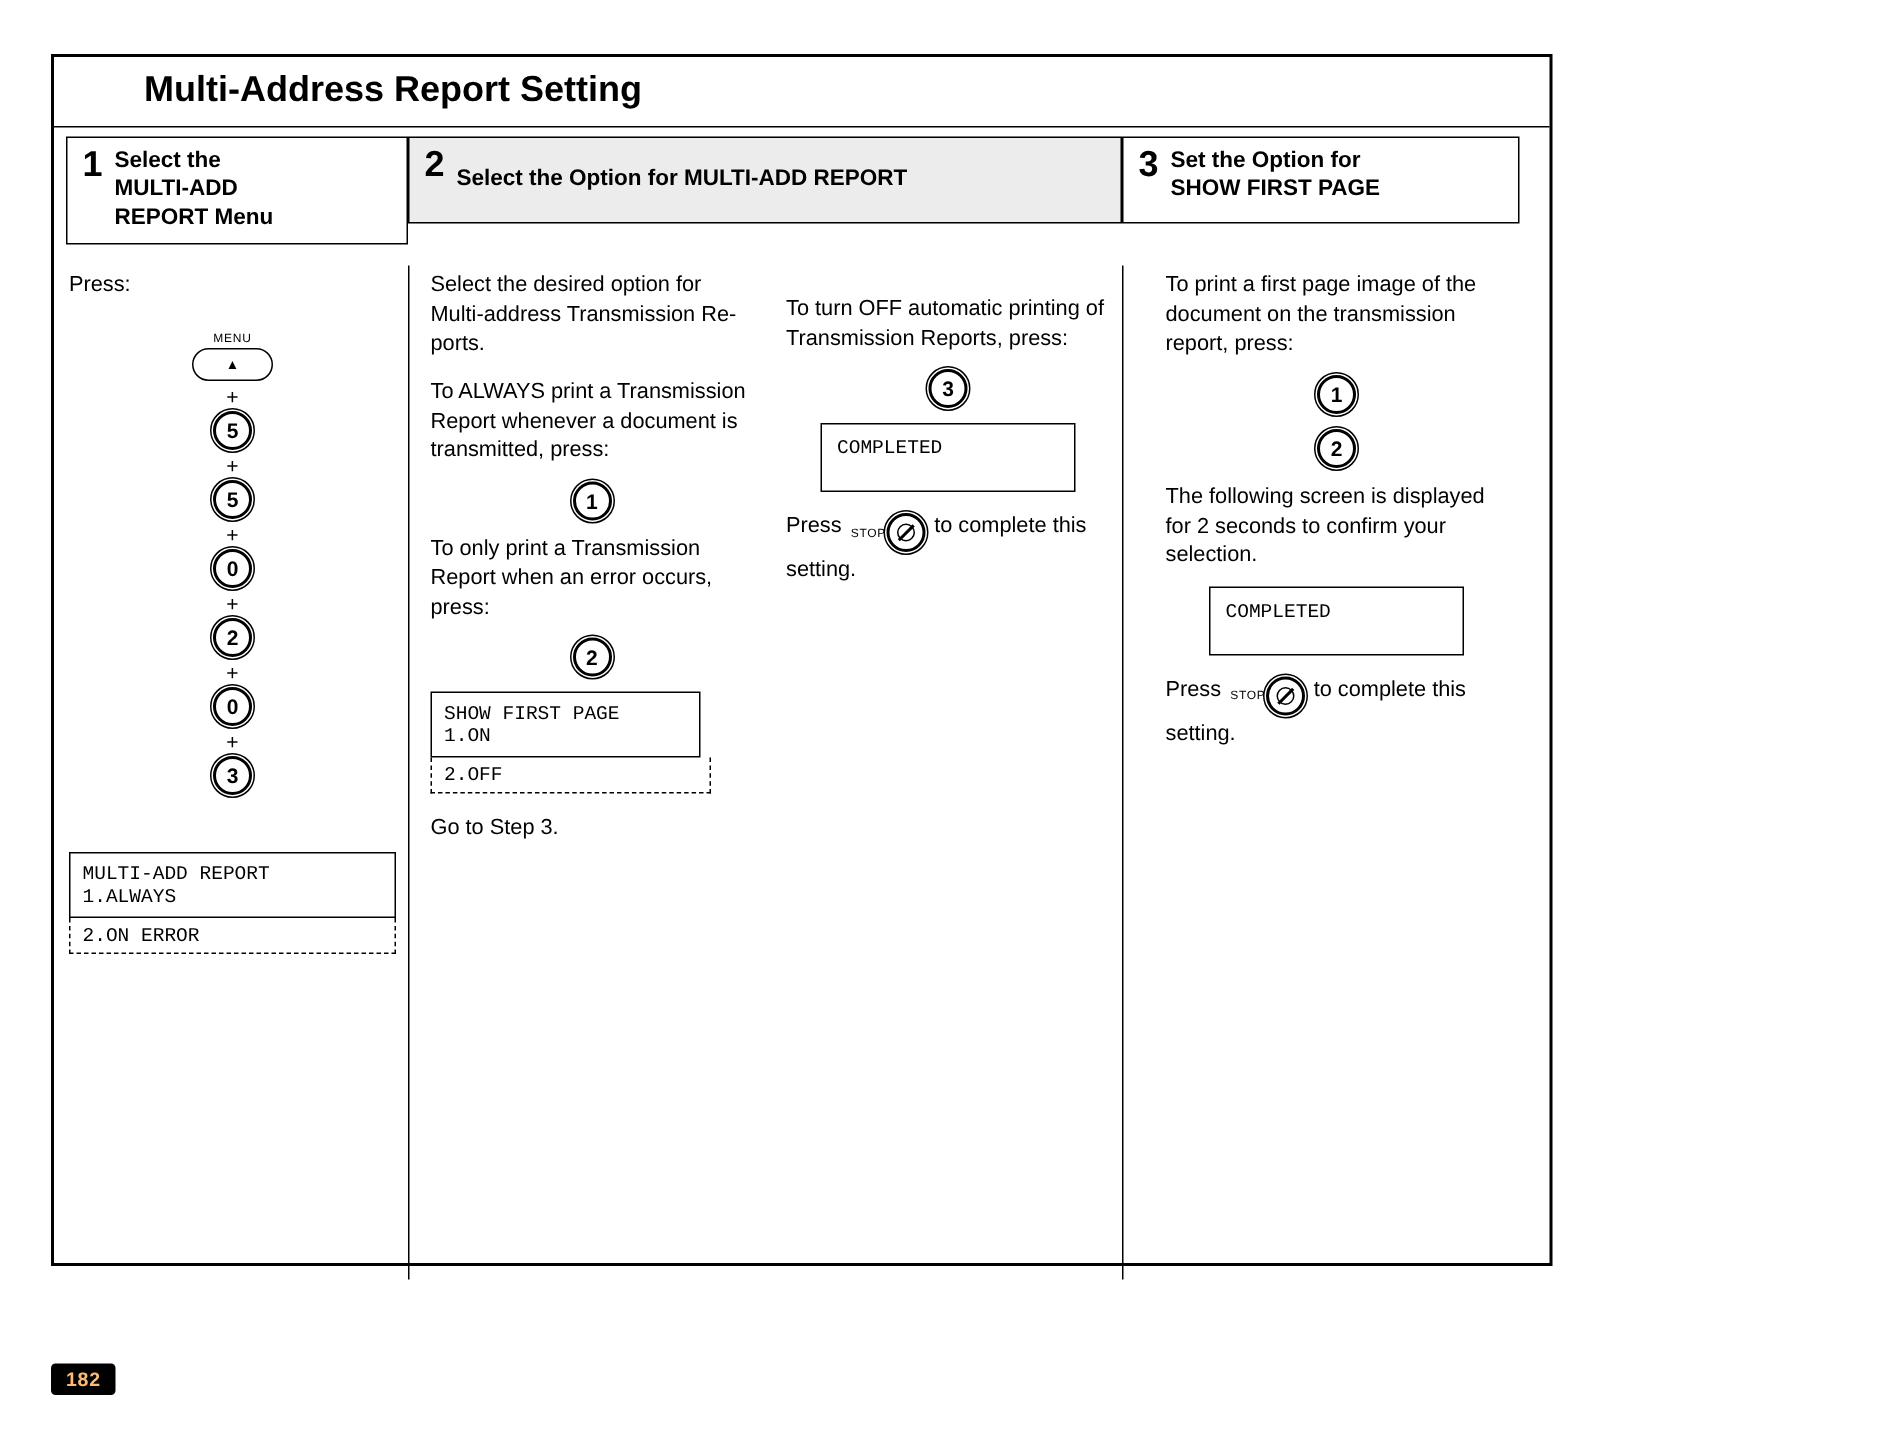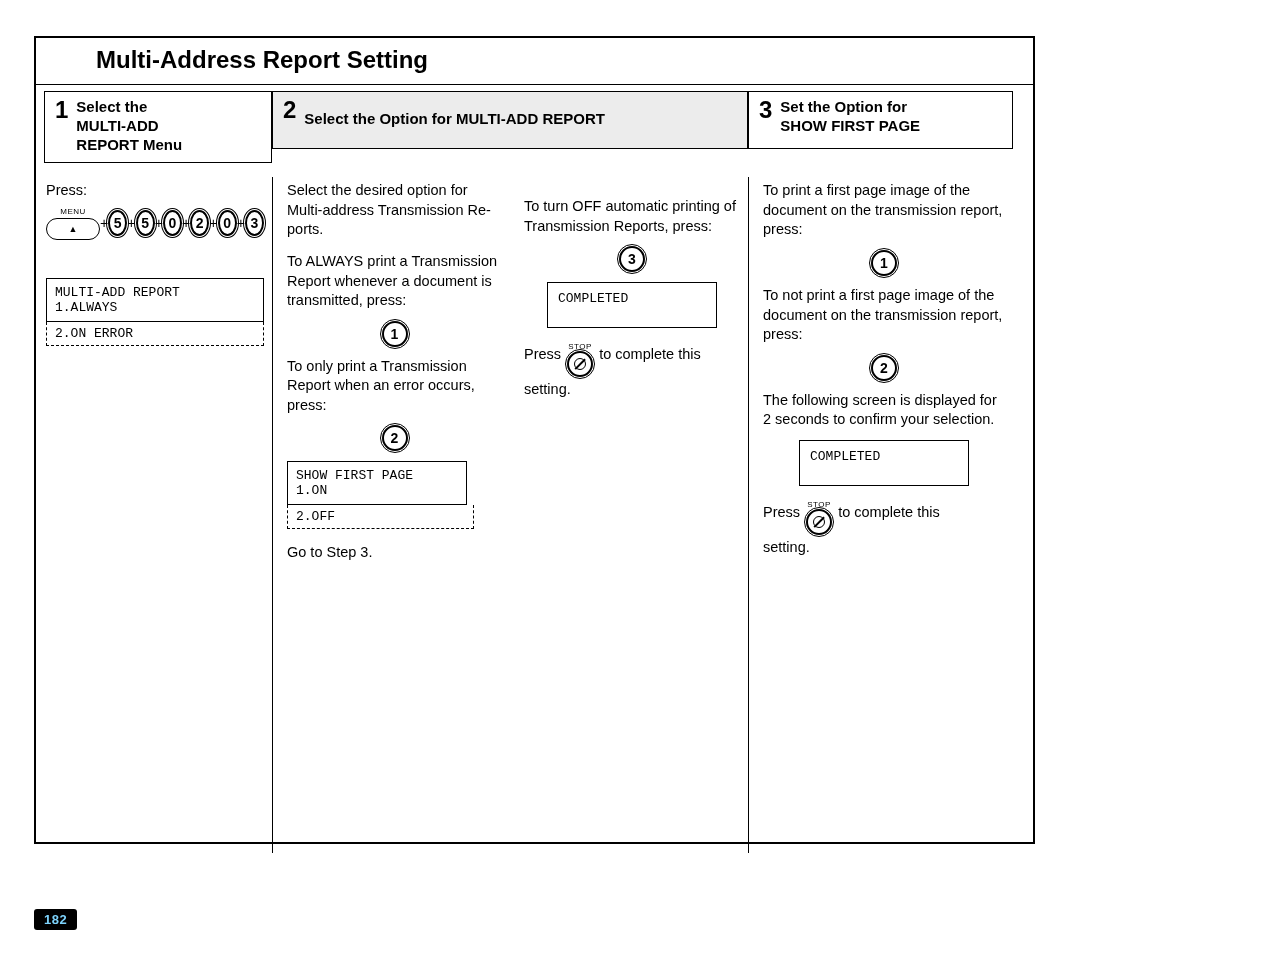--- a/index.html
+++ b/index.html
@@ -74,26 +74,26 @@
   
   .body-row {
     display: flex;
     padding: 8px 8px 0 8px;
     height: calc(100% - 48px - 72px);
   }
   .col { position: relative; }
   .col.c1 { width: 228px; padding: 4px 8px 0 2px; }
   .col.c2 { width: 238px; padding: 4px 8px 0 14px; border-left: 1px solid #000; }
   .col.c3 { width: 238px; padding: 4px 8px 0 14px; margin-top: 16px; }
-  .col.c4 { width: 265px; padding: 4px 8px 0 14px; border-left: 1px solid #000; }
+  .col.c4 { width: 265px; padding: 4px 8px 0 28px; border-left: 1px solid #000; }
 
   .body-text { font-size: 14.5px; line-height: 1.35; }
 
   
-  .key-stack { display:flex; flex-direction:row; align-items:center; margin-top:6px; }
+  .key-stack { display:flex; flex-direction:column; align-items:center; margin-top:20px; }
   .plus { font-size: 14px; line-height:1; margin: 3px 0; }
   .round-key {
     width: 26px; height:26px; border:2px solid #000; border-radius:50%;
     display:inline-flex; align-items:center; justify-content:center;
     font-weight:700; font-size:14px; position:relative;
   }
   .round-key::after{
     content:""; position:absolute; inset:-4px; border:0.5px solid #000; border-radius:50%;
   }
   .menu-key { display:flex; flex-direction:column; align-items:center; }
@@ -113,39 +113,39 @@
     position: relative;
   }
   .lcd-row2 { border: 1.5px dashed #000; border-top:none; padding:4px 8px; font-family:"Courier New",monospace; font-size:13px; }
   .lcd-row2.nested { margin-left: 0px; }
   .lcd-simple {
     border:1.5px solid #000; padding:8px 10px; width: 170px; margin: 10px auto;
     font-family:"Courier New",monospace; font-size:13px; min-height: 46px;
   }
 
   
-  .stop-btn { display:inline-flex; flex-direction:column; align-items:center; vertical-align:middle; margin:0 2px; transform: translateY(4px); }
+  .stop-btn { display:inline-flex; flex-direction:row; align-items:center; vertical-align:middle; margin:0 2px; transform: translateY(4px); }
   .stop-btn .lbl { font-size:8px; letter-spacing:0.5px; }
   .stop-btn .circle{
     width:26px; height:26px; border:2px solid #000; border-radius:50%;
     display:inline-flex; align-items:center; justify-content:center; position:relative;
   }
   .stop-btn .circle::after{
     content:""; position:absolute; inset:-4px; border:0.5px solid #000; border-radius:50%;
   }
   .stop-btn .slash { width:12px; height:12px; border:1.5px solid #000; border-radius:50%; position:relative; }
   .stop-btn .slash::after{
     content:""; position:absolute; left:50%; top:50%; width:14px; height:1.5px; background:#000;
     transform: translate(-50%,-50%) rotate(-45deg);
   }
 
   
   .page-num {
     position:absolute; left:34px; bottom:24px;
-    background:#000; color:#7dd3fc; font-weight:700; font-size:13px;
+    background:#000; color:#fdba74; font-weight:700; font-size:13px;
     padding:3px 10px; border-radius:3px; letter-spacing:0.5px;
   }
 
   .key-center { text-align:center; margin:10px 0; }
   .inline-text { font-size:14.5px; }
 </style>
 </head>
 <body>
 
 <div class="frame">
@@ -245,21 +245,20 @@
             </span>
         </span>
         <span> to complete this</span>
       </div>
       <div class="inline-text" style="margin-top:8px;">setting.</div>
     </div>
 
     <div class="col c4">
       <div class="body-text">To print a first page image of the document on the transmis­sion report, press:</div>
       <div class="key-center"><span class="round-key">1</span></div>
-      <div class="body-text">To not print a first page image of the document on the trans­mission report, press:</div>
       <div class="key-center"><span class="round-key">2</span></div>
       <div class="body-text">The following screen is dis­played for 2 seconds to con­firm your selection.</div>
       <div class="lcd-simple">COMPLETED</div>
 
       <div class="inline-text">
         <span>Press</span>
         <span class="stop-btn">
           <span class="lbl">STOP</span>
           <span class="circle">
               <span class="slash"></span>

